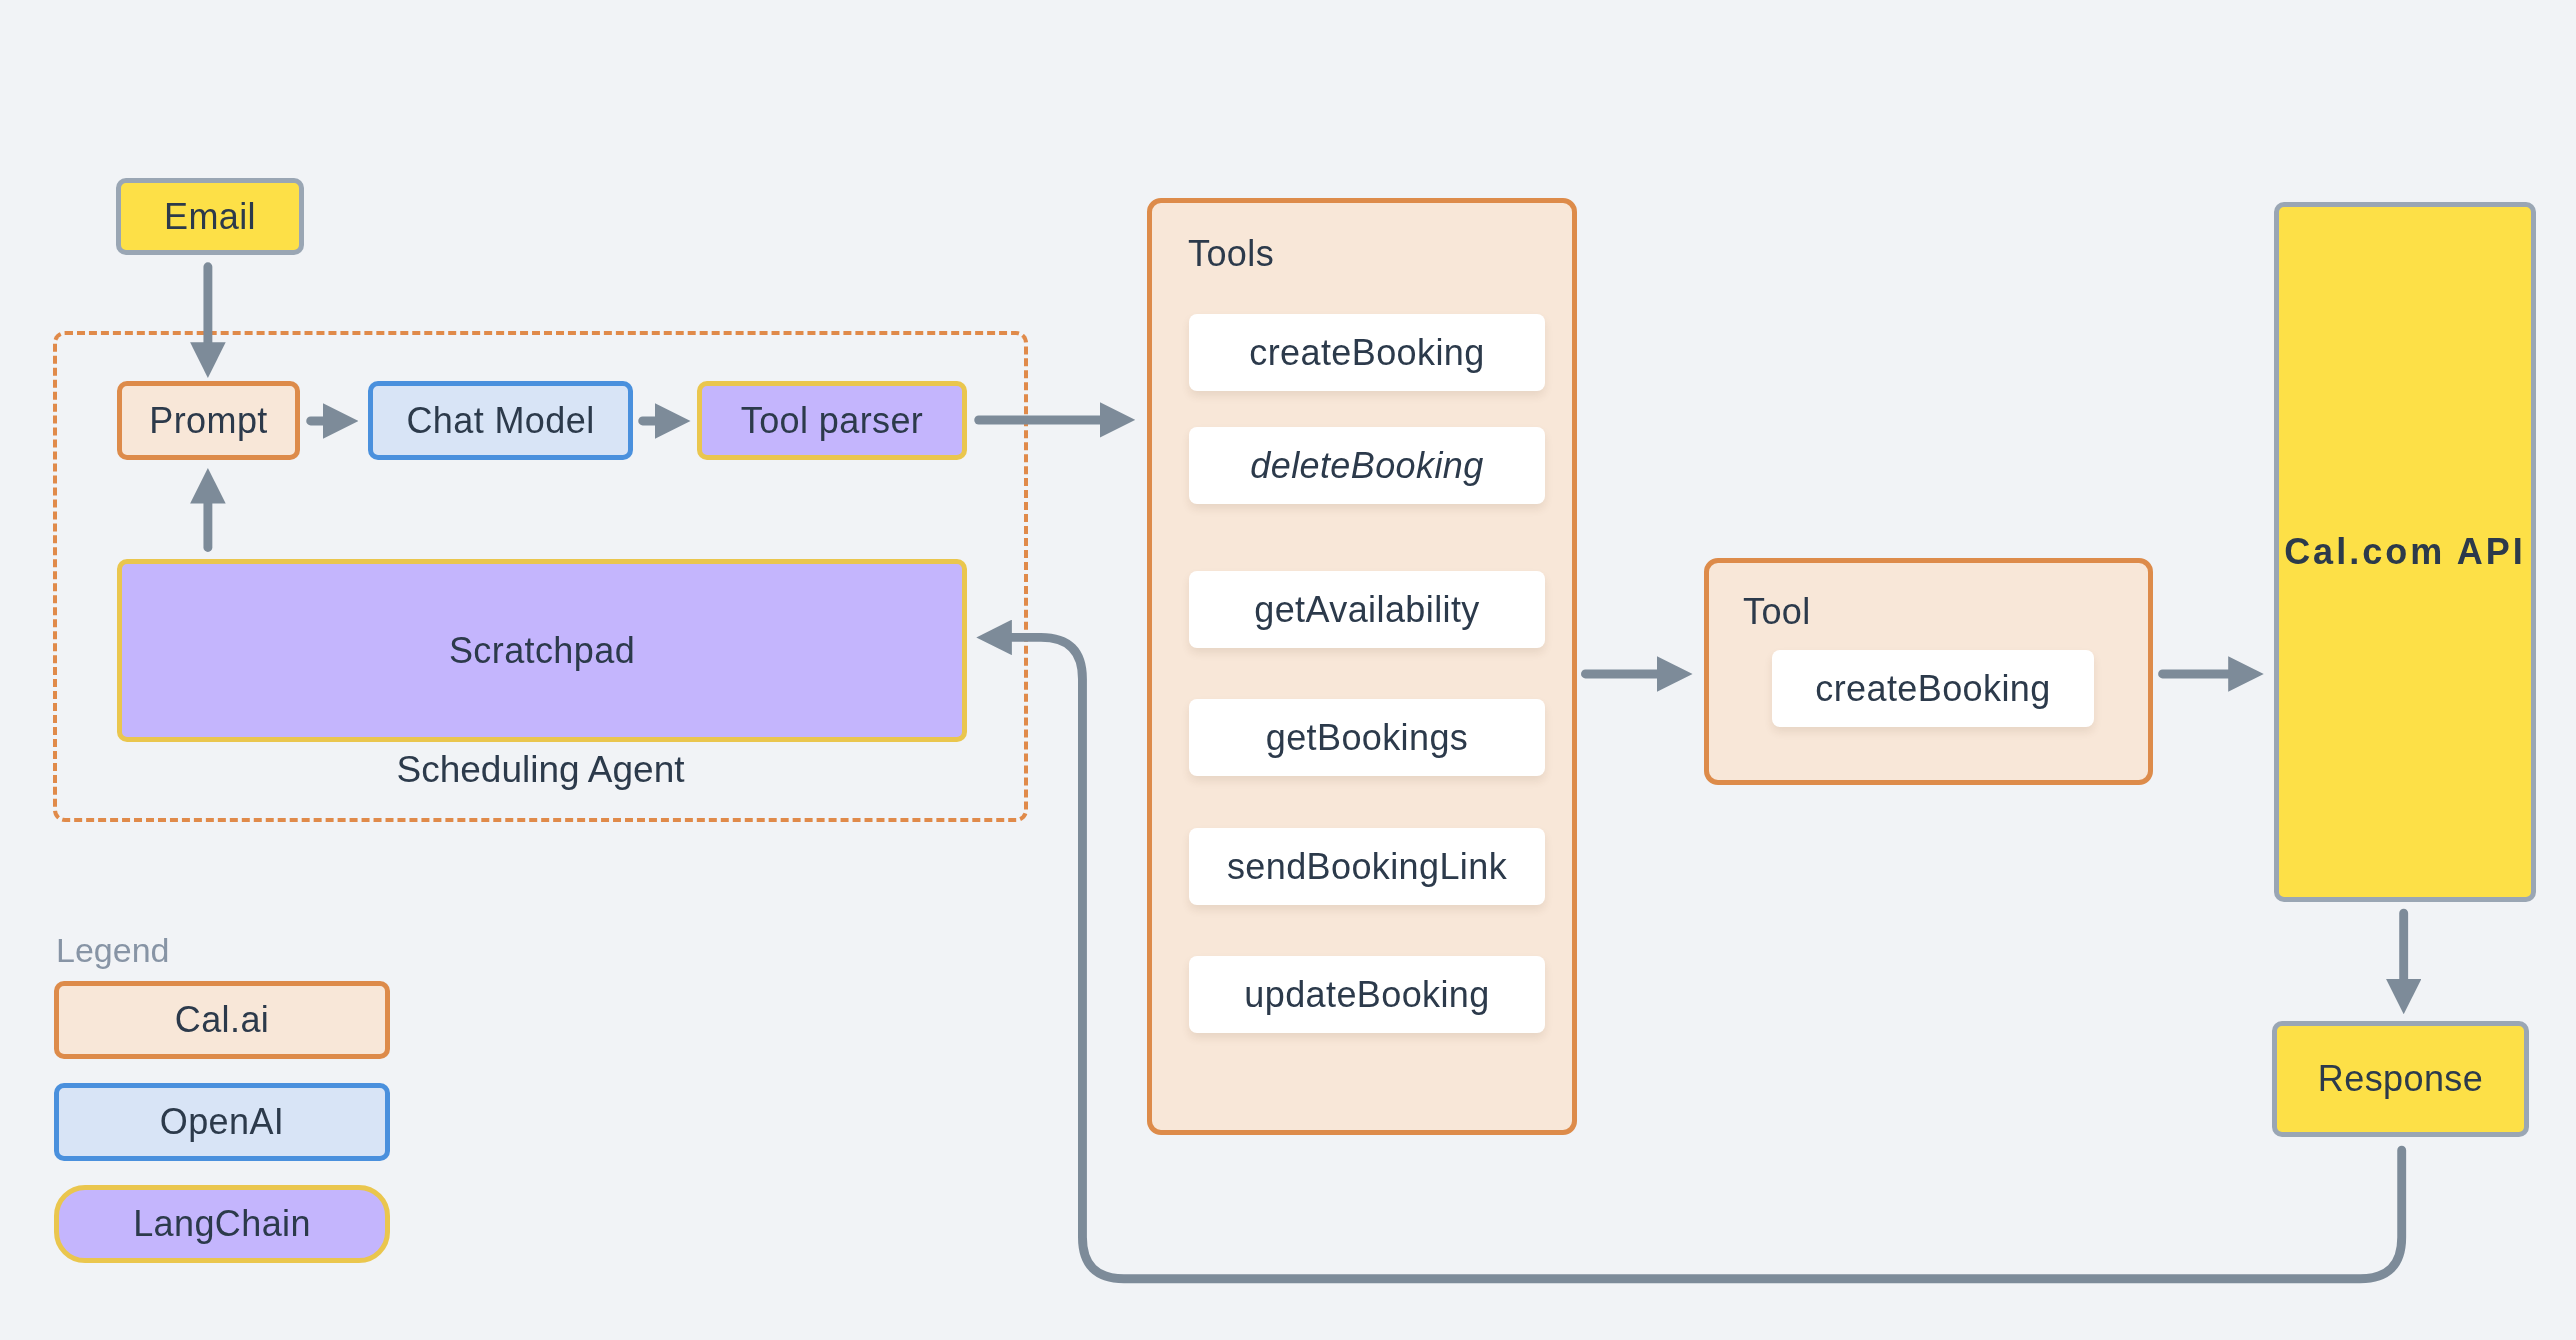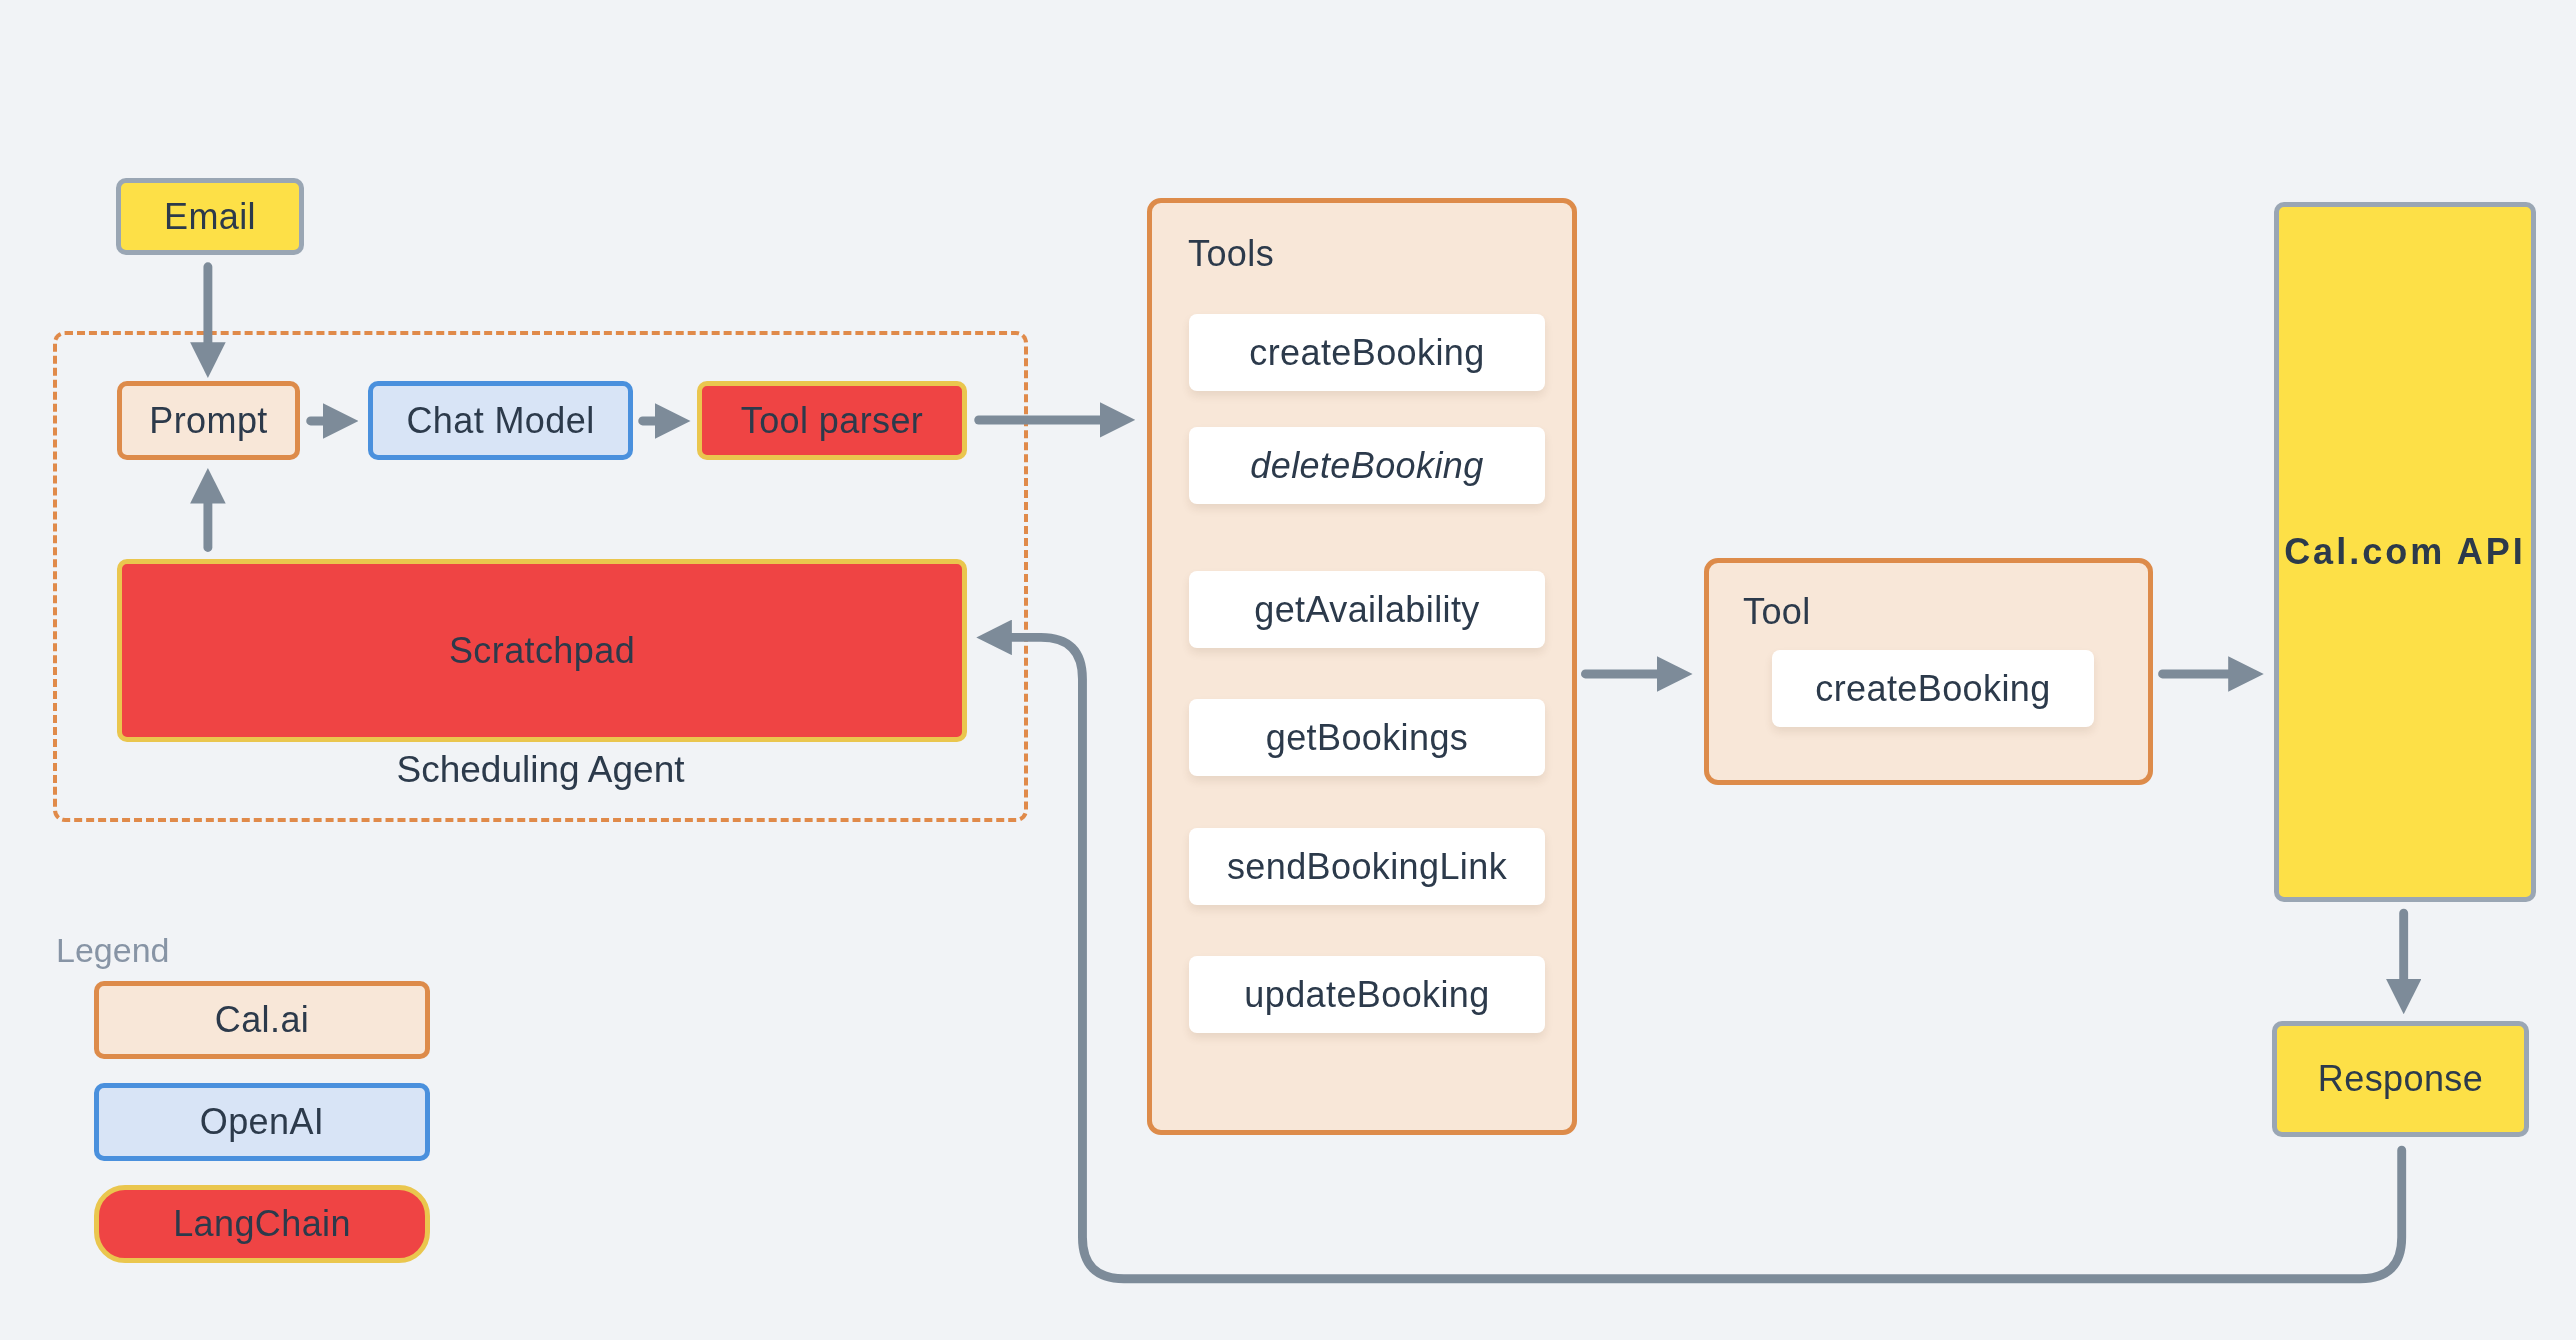--- a/index.html
+++ b/index.html
@@ -21,21 +21,21 @@
     font-size: 36px;
     font-weight: 500;
     letter-spacing: 0.4px;
     border-radius: 10px;
     border: 5px solid transparent;
     z-index: 2;
   }
   .neutral   { background: #fde047; border-color: #9aa6b4; }
   .calai     { background: #f8e7d8; border-color: #dd8b4a; }
   .openai    { background: #d8e4f6; border-color: #4a90dd; }
-  .langchain { background: #ef4444; border-color: #eac64e; }
+  .langchain { background: #c4b5fd; border-color: #eac64e; }
 
   .dashed-container {
     position: absolute;
     box-sizing: border-box;
     left: 53px; top: 331px; width: 975px; height: 491px;
     border: 4px dashed #e08a4a;
     border-radius: 12px;
     z-index: 1;
   }
   .agent-label {
@@ -92,21 +92,21 @@
                      font-weight: 700; letter-spacing: 3px; }
   #response-node   { left: 2272px; top: 1021px; width: 257px; height: 116px; }
 
   .legend-title {
     position: absolute;
     left: 56px; top: 931px;
     font-size: 34px;
     font-weight: 500;
     color: #8794a5;
   }
-  .legend-box { left: 54px; width: 336px; height: 78px; margin-left: 40px; }
+  .legend-box { left: 54px; width: 336px; height: 78px; }
   #legend-calai     { top: 981px; }
   #legend-openai    { top: 1083px; }
   #legend-langchain { top: 1185px; border-radius: 31px; }
 
   svg.arrows {
     position: absolute;
     left: 0; top: 0;
     width: 2576px; height: 1340px;
     z-index: 5;
     pointer-events: none;

